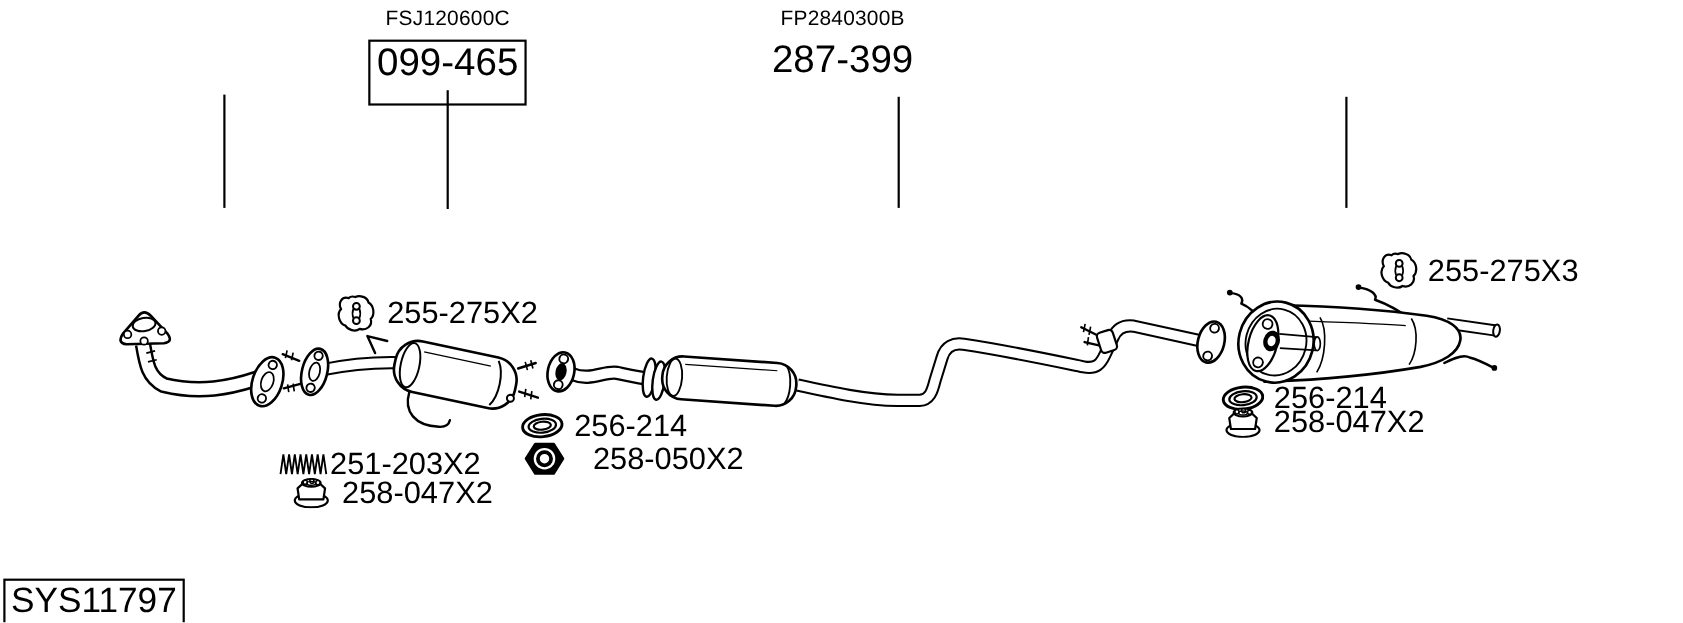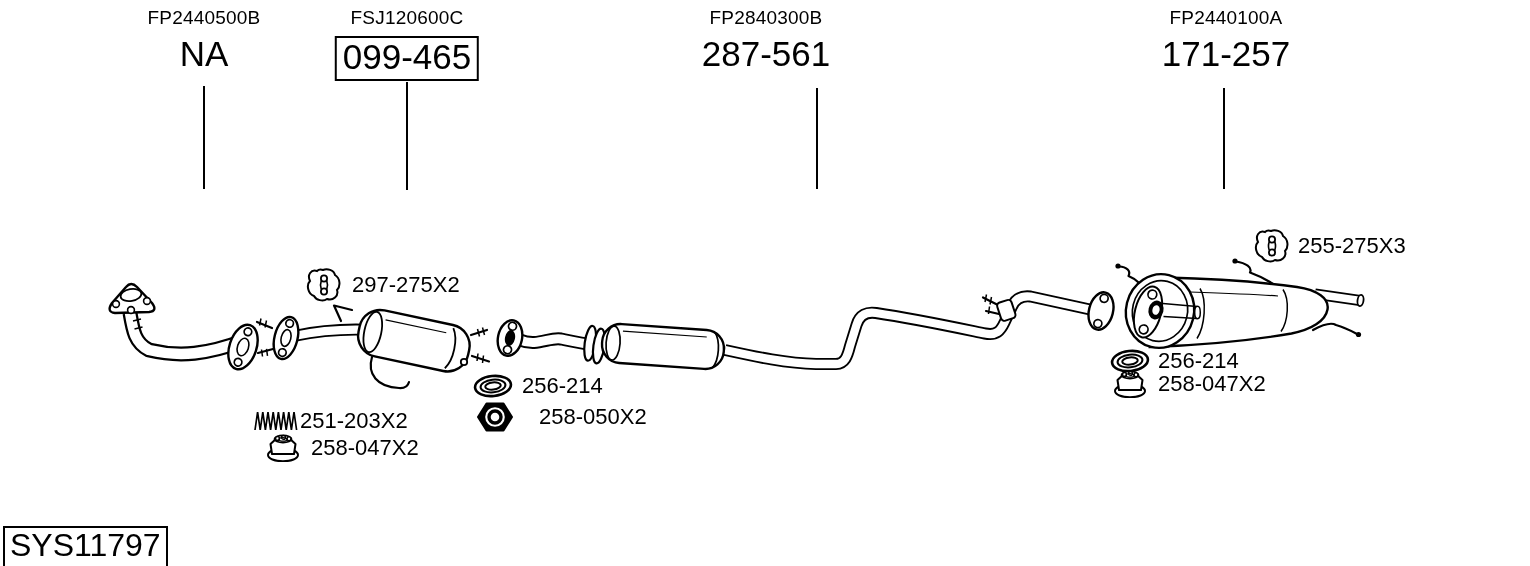--- a/index.html
+++ b/index.html
@@ -12,24 +12,24 @@
   .po{fill:none;stroke:#000;stroke-linecap:butt;stroke-linejoin:round;}
   .pi{fill:none;stroke:#fff;stroke-linecap:butt;stroke-linejoin:round;}
   .rod{fill:none;stroke:#000;stroke-width:2.2;stroke-linecap:round;stroke-linejoin:round;}
   .tick{stroke:#000;stroke-width:1.5;fill:none;}
   .ow{fill:#fff;stroke:#000;}
   .ln{fill:none;stroke:#000;}
   
   .top-group{position:absolute;top:7px;transform:translateX(-50%);text-align:center;white-space:nowrap;}
   .top-group .code{font-size:19px;line-height:1.15;letter-spacing:.2px;}
   .top-group .value{font-size:35px;line-height:1.05;margin-top:7px;}
-  .top-group .value.boxed{display:inline-block;border:2px solid #000;padding:1px 6px 3px;}
+  .top-group .value.boxed{display:inline-block;border:2px solid #000;padding:1px 6px 18px;}
   
   .callout{position:absolute;display:flex;align-items:center;white-space:nowrap;}
-  .callout .plabel{font-size:22px;line-height:1;}
+  .callout .plabel{font-size:28px;line-height:1;}
   .callout svg{display:block;flex:0 0 auto;}
   
   .sys-box{position:absolute;left:3px;top:526px;border:2px solid #000;padding:1px 5px 4px;
     font-size:32px;line-height:1.05;white-space:nowrap;}
 </style>
 </head>
 <body>
 
 <div class="stage">
 
@@ -145,45 +145,37 @@
         <circle class="ow" stroke-width="1.7" cx="1148" cy="294" r="4.4"></circle>
         <circle class="ow" stroke-width="1.7" cx="1148" cy="330" r="4.4"></circle>
       </g>
       <ellipse cx="1156" cy="310" rx="7.5" ry="9.5" transform="rotate(14 1156 310)" fill="#000"></ellipse>
       <ellipse cx="1156" cy="310" rx="3.6" ry="4.8" transform="rotate(14 1156 310)" fill="#fff"></ellipse>
       <path class="ln" stroke-width="1.6" d="M1163,303.5 L1197,306.5 M1163.5,316.5 L1197,318.5"></path>
       <ellipse class="ow" stroke-width="1.5" cx="1197.5" cy="312.5" rx="2.8" ry="6.2"></ellipse>
     </g>
   </svg>
 
-  <div class="top-group" style="left:204px">
-    <div class="code">FP2440500B</div>
-    <div class="value">NA</div>
-  </div>
   <div class="top-group" style="left:407px">
     <div class="code">FSJ120600C</div>
     <div class="value boxed">099-465</div>
   </div>
   <div class="top-group" style="left:766px">
     <div class="code">FP2840300B</div>
-    <div class="value">287-561</div>
-  </div>
-  <div class="top-group" style="left:1226px">
-    <div class="code">FP2440100A</div>
-    <div class="value">171-257</div>
+    <div class="value">287-399</div>
   </div>
 
   <div class="callout" style="left:306px;top:268px;gap:10px">
     <svg width="36" height="34" viewBox="-18 -17 36 34">
       <path d="M-7,-14 C-13,-16 -17,-10 -14,-4 C-18,0 -16,9 -10,11 C-8,15 -1,17 3,14 C9,16 15,11 13,5 C17,1 16,-7 11,-10 C10,-15 3,-17 -1,-15 C-4,-16 -6,-15 -7,-14 Z" fill="#fff" stroke="#000" stroke-width="2"></path>
       <circle cx="0" cy="-6.5" r="3.1" fill="#fff" stroke="#000" stroke-width="1.8"></circle>
       <circle cx="0" cy="6.5" r="3.1" fill="#fff" stroke="#000" stroke-width="1.8"></circle>
       <path d="M-2.7,-4.4 C-3.8,-1.5 -3.8,1.5 -2.7,4.4 M2.7,-4.4 C3.8,-1.5 3.8,1.5 2.7,4.4" fill="none" stroke="#000" stroke-width="1.6"></path>
     </svg>
-    <span class="plabel">297-275X2</span>
+    <span class="plabel">255-275X2</span>
   </div>
 
 
   <div class="callout" style="left:252px;top:408px;gap:0">
     <svg width="48" height="26" viewBox="-24 -13 48 26">
       <polyline points="-21,9 -18.4,-9 -15.8,9 -13.2,-9 -10.6,9 -8,-9 -5.4,9 -2.8,-9 -0.2,9 2.4,-9 5,9 7.6,-9 10.2,9 12.8,-9 15.4,9 18,-9 20.6,9" fill="none" stroke="#000" stroke-width="1.7"></polyline>
     </svg>
     <span class="plabel">251-203X2</span>
   </div>
 

